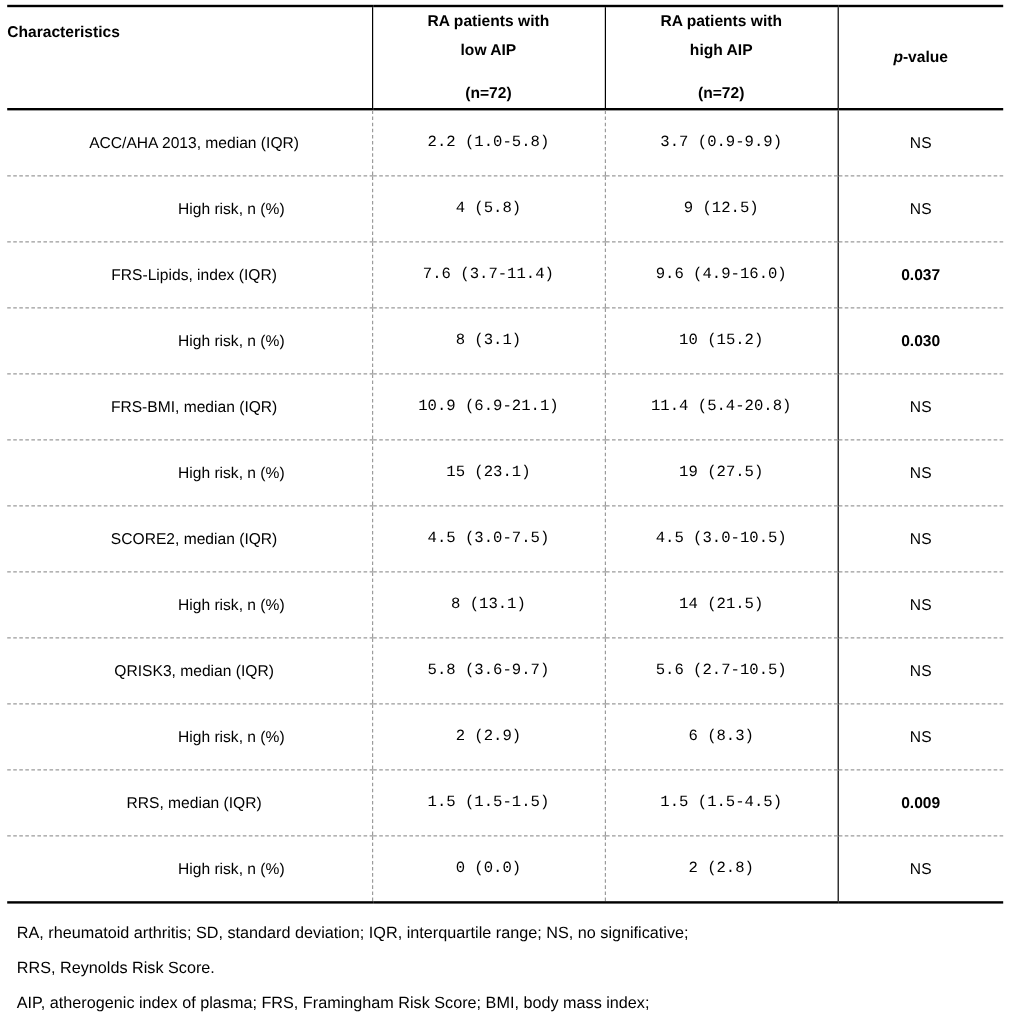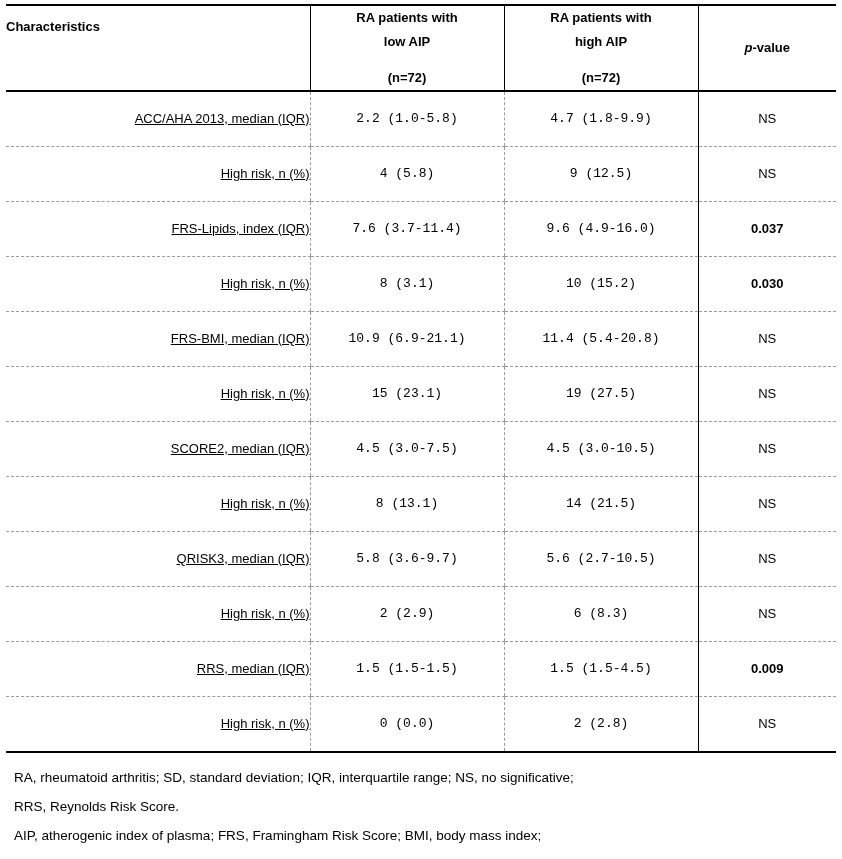--- a/index.html
+++ b/index.html
@@ -55,23 +55,22 @@
   .hdr-gap { display: block; height: 12px; }
   .pval-italic { font-style: italic; }
 
   
   .body-row td {
     border-bottom: 1px dashed #9b9b9b;
     height: 54px;
     line-height: 1.3;
   }
   .body-row td.label {
-    text-align: right;
+    text-align: center;
     padding-left: 8px;
-    text-decoration: underline;
   }
   .body-row td.label.indent {
     padding-left: 70px;
   }
   .body-row td.num {
     text-align: center;
     border-left: 1px dashed #9b9b9b;
     font-family: Liberation Mono, monospace;
   }
   .body-row td.pval {
@@ -124,21 +123,21 @@
           <span class="hdr-gap"></span>
           <span class="hdr-line">(n=72)</span>
         </td>
         <td class="vsep">
           <span class="pval-italic">p</span><span>-value</span>
         </td>
       </tr>
     <tr class="body-row">
           <td class="label">ACC/AHA 2013, median (IQR)</td>
           <td class="num">2.2 (1.0-5.8)</td>
-          <td class="num">4.7 (1.8-9.9)</td>
+          <td class="num">3.7 (0.9-9.9)</td>
           <td class="pval">NS</td>
         </tr>
         <tr class="body-row">
           <td class="label indent">High risk, n (%)</td>
           <td class="num">4 (5.8)</td>
           <td class="num">9 (12.5)</td>
           <td class="pval">NS</td>
         </tr>
         <tr class="body-row">
           <td class="label">FRS-Lipids, index (IQR)</td>

